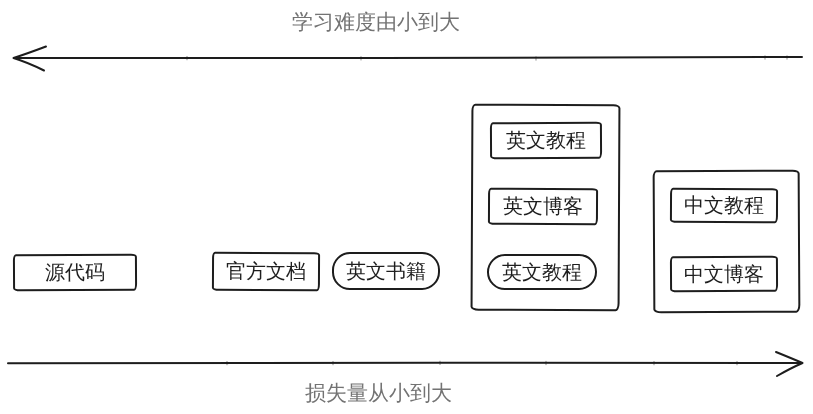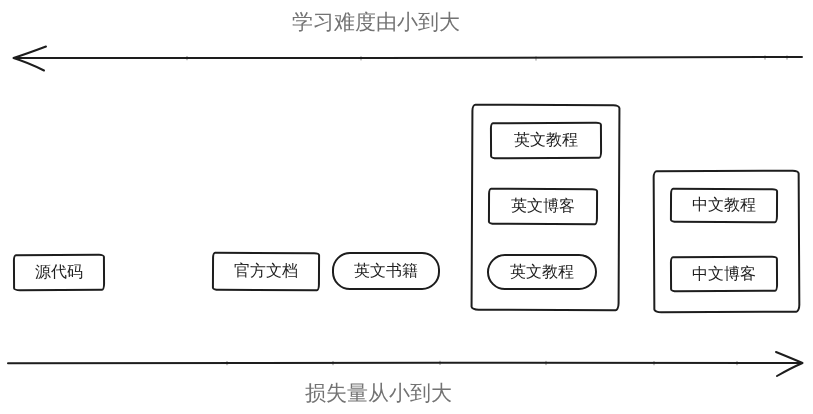--- a/index.html
+++ b/index.html
@@ -29,21 +29,21 @@
     top: 0;
   }
   .sketch-box {
     position: absolute;
     box-sizing: border-box;
     border: 2px solid #1d1d1d;
     background: #ffffff;
     display: flex;
     align-items: center;
     justify-content: center;
-    font-size: 16px;
+    font-size: 20px;
     white-space: nowrap;
     border-radius: 3px 6px 3px 7px / 6px 3px 7px 3px;
   }
   .group-box {
     position: absolute;
     box-sizing: border-box;
     border: 2px solid #1d1d1d;
     background: #ffffff;
     border-radius: 4px 7px 4px 8px / 7px 4px 8px 4px;
   }
@@ -66,21 +66,21 @@
       <path d="M 187 56.4 l 0 3.4 M 361 56.6 l 0 3.4 M 536 56.8 l 0 3.4 M 765 55.8 l 0 3.4 M 787 55.8 l 0 3.4" stroke-width="1" opacity="0.5"></path>
     </g>
 
     <g stroke="#1d1d1d" fill="none" stroke-linecap="round" stroke-linejoin="round">
       <path d="M 8 363.3 Q 260 362.6 440 362.8 Q 640 363 802 363" stroke-width="2"></path>
       <path d="M 776 352 Q 792 358.5 802.5 363 Q 791 368 777 376" stroke-width="2"></path>
       <path d="M 227 361.4 l 0 3.4 M 333 361.4 l 0 3.4 M 440 361.2 l 0 3.4 M 546 361.3 l 0 3.4 M 654 361.4 l 0 3.4 M 737 361.4 l 0 3.4" stroke-width="1" opacity="0.5"></path>
     </g>
   </svg>
 
-  <div class="sketch-box tilt-a" style="left:13px; top:254px; width:92px; height:37px;">
+  <div class="sketch-box tilt-a" style="left:13px; top:254px; width:124px; height:37px;">
     <span>源代码</span>
   </div>
 
   <div class="sketch-box tilt-b" style="left:172px; top:252px; width:108px; height:39px;margin-left:40px;">
     <span>官方文档</span>
   </div>
 
   <div class="sketch-box tilt-c" style="left:332px; top:252px; width:108px; height:38px;">
     <span>英文书籍</span>
   </div>

